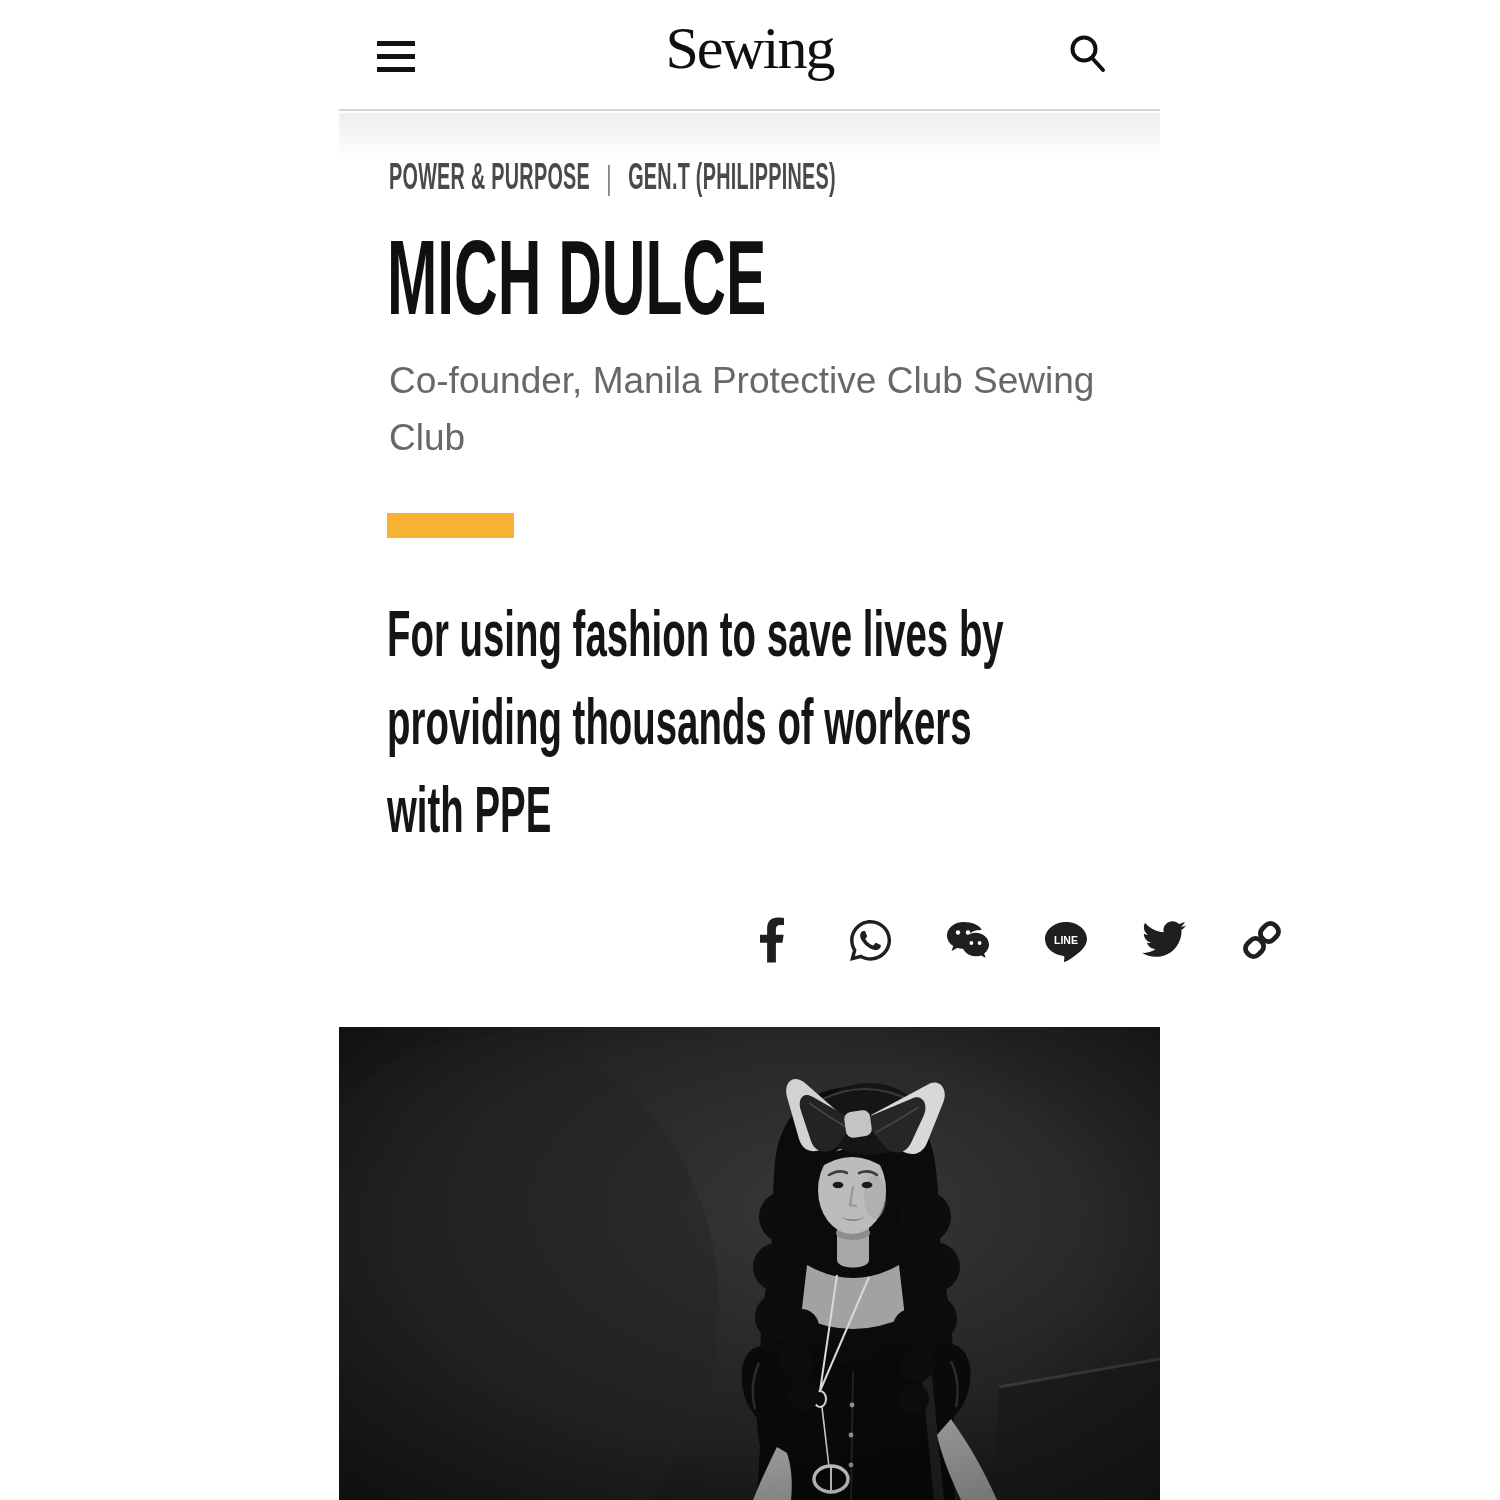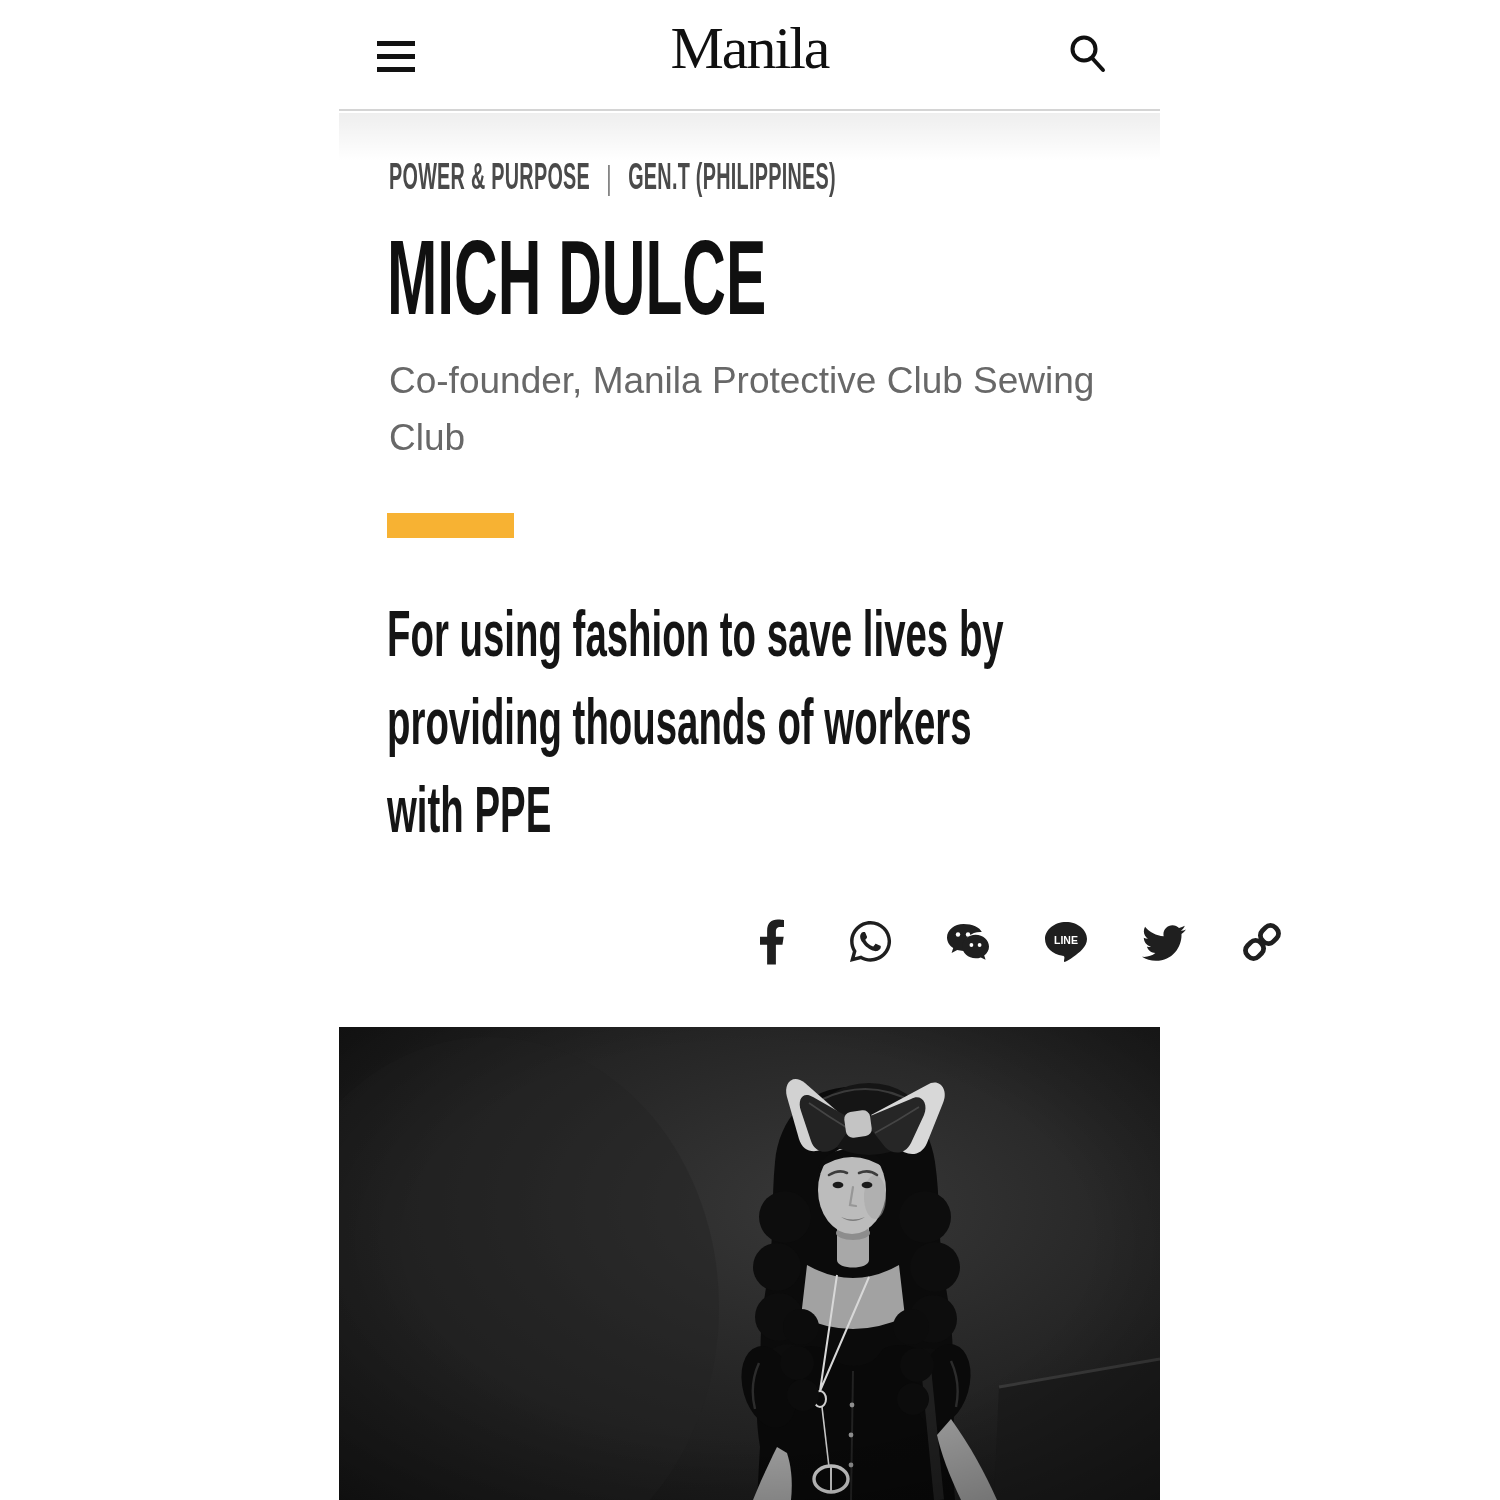--- a/index.html
+++ b/index.html
@@ -24,40 +24,40 @@
   .page-title { position: absolute; left: 48px; top: 224px; font-size: 106px; line-height: 1; font-weight: bold; color: #101010; white-space: nowrap; letter-spacing: 0px; transform: scaleX(0.57); transform-origin: left top; }
 
   .subtitle { position: absolute; left: 50px; top: 352px; font-size: 37px; line-height: 57px; font-weight: 400; color: #686868; }
 
   .accent-bar { position: absolute; left: 48px; top: 513px; width: 127px; height: 25px; background: #F7B233; }
 
   .headline { position: absolute; left: 48px; top: 590px; font-size: 64px; line-height: 88px; font-weight: bold; color: #151515; white-space: nowrap; transform: scaleX(0.60); transform-origin: left top; }
 
   
   .share-row { position: absolute; left: 409px; top: 917px; display: flex; gap: 50px; }
-  .share-btn { width: 48px; height: 48px; display: flex; align-items: flex-end; justify-content: center; background: none; border: none; padding: 0; cursor: pointer; color: #1f1f1f; }
+  .share-btn { width: 48px; height: 48px; display: flex; align-items: flex-start; justify-content: center; background: none; border: none; padding: 0; cursor: pointer; color: #1f1f1f; }
   .share-btn svg { display: block; }
 
   
   .hero { position: absolute; left: 0; top: 1027px; width: 821px; height: 473px; overflow: hidden; background: #1a1a1a; }
   .hero svg { display: block; width: 821px; height: 473px; }
 </style>
 </head>
 <body>
 
 <div class="canvas">
   <div class="page">
 
     <header class="site-header">
       <button class="hamburger" aria-label="menu">
         <span></span>
         <span></span>
         <span></span>
       </button>
-      <div class="logo">Manila</div>
+      <div class="logo">Sewing</div>
       <button class="search-btn" aria-label="search">
         <svg width="38" height="42" viewBox="0 0 38 42" fill="none">
           <circle cx="15" cy="15" r="11.5" stroke="#101010" stroke-width="4"></circle>
           <line x1="23.5" y1="24.5" x2="34" y2="36" stroke="#101010" stroke-width="4" stroke-linecap="round"></line>
         </svg>
       </button>
     </header>
     <div class="header-fade"></div>
 
     <nav class="breadcrumb">

